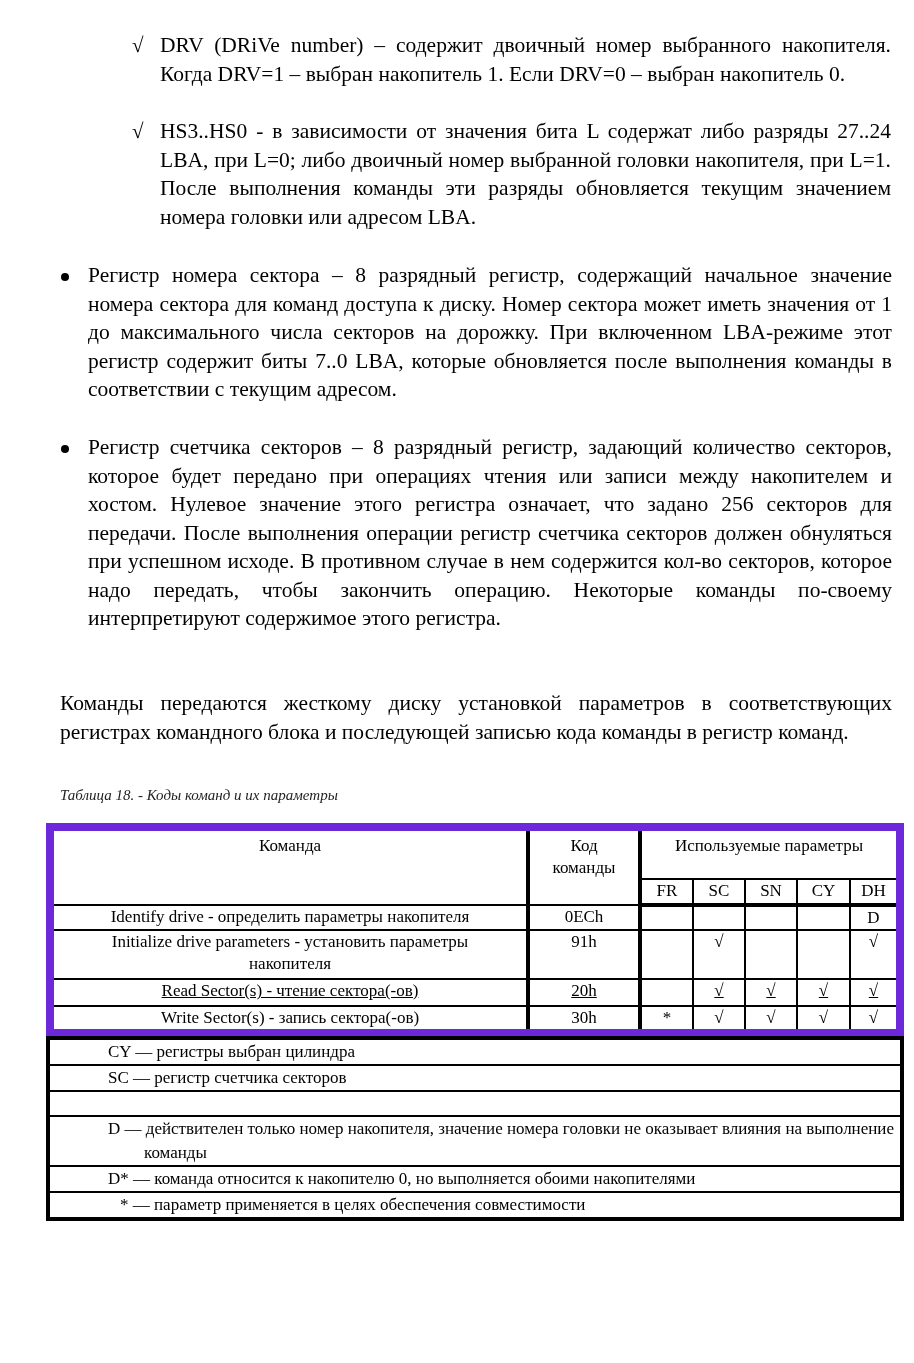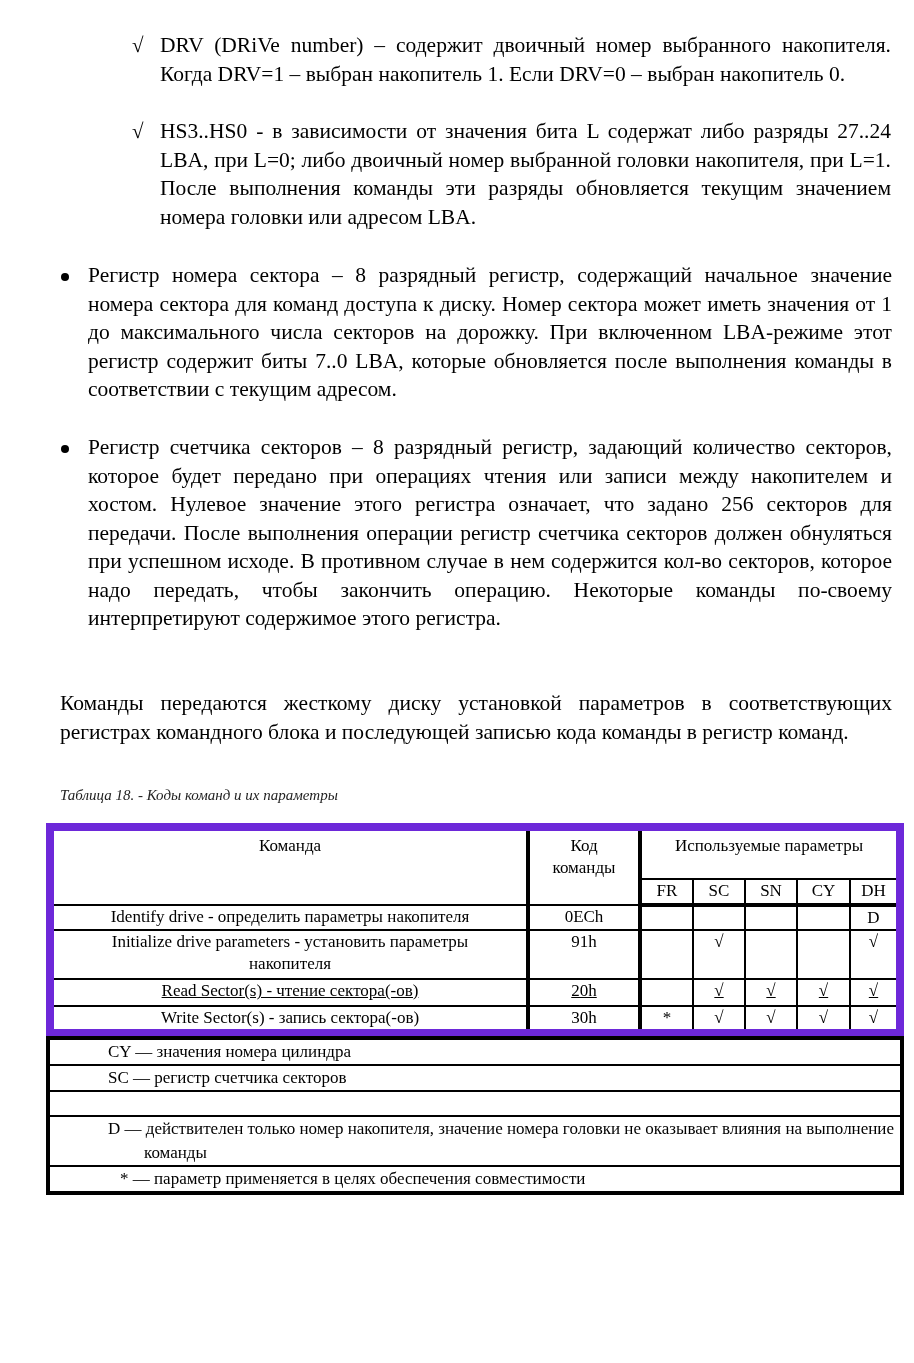--- a/index.html
+++ b/index.html
@@ -128,30 +128,33 @@
     <td>√</td>
     <td>√</td>
     <td>√</td>
   </tr>
 </tbody>
   </table>
 
 <table class="legend">
   <tbody>
       <tr style="height:25px;">
-        <td>CY — значения номера цилиндра</td>
+        <td>CY — регистры выбран цилиндра</td>
       </tr>
   <tr style="height:25px;">
         <td>SC — регистр счетчика секторов</td>
       </tr>
   <tr style="height:25px;">
         <td></td>
       </tr>
   <tr style="height:50px;">
         <td class="hang">
           <span class="hangtext">D — действителен только номер накопителя, значение номера головки не оказывает влияния на выполнение команды</span>
         </td>
       </tr>
   <tr style="height:25px;">
+        <td>D* — команда относится к накопителю 0, но выполняется обоими накопителями</td>
+      </tr>
+  <tr style="height:25px;">
         <td class="star">* — параметр применяется в целях обеспечения совместимости</td>
       </tr>
 </tbody>
   </table>
 
 </body></html>

